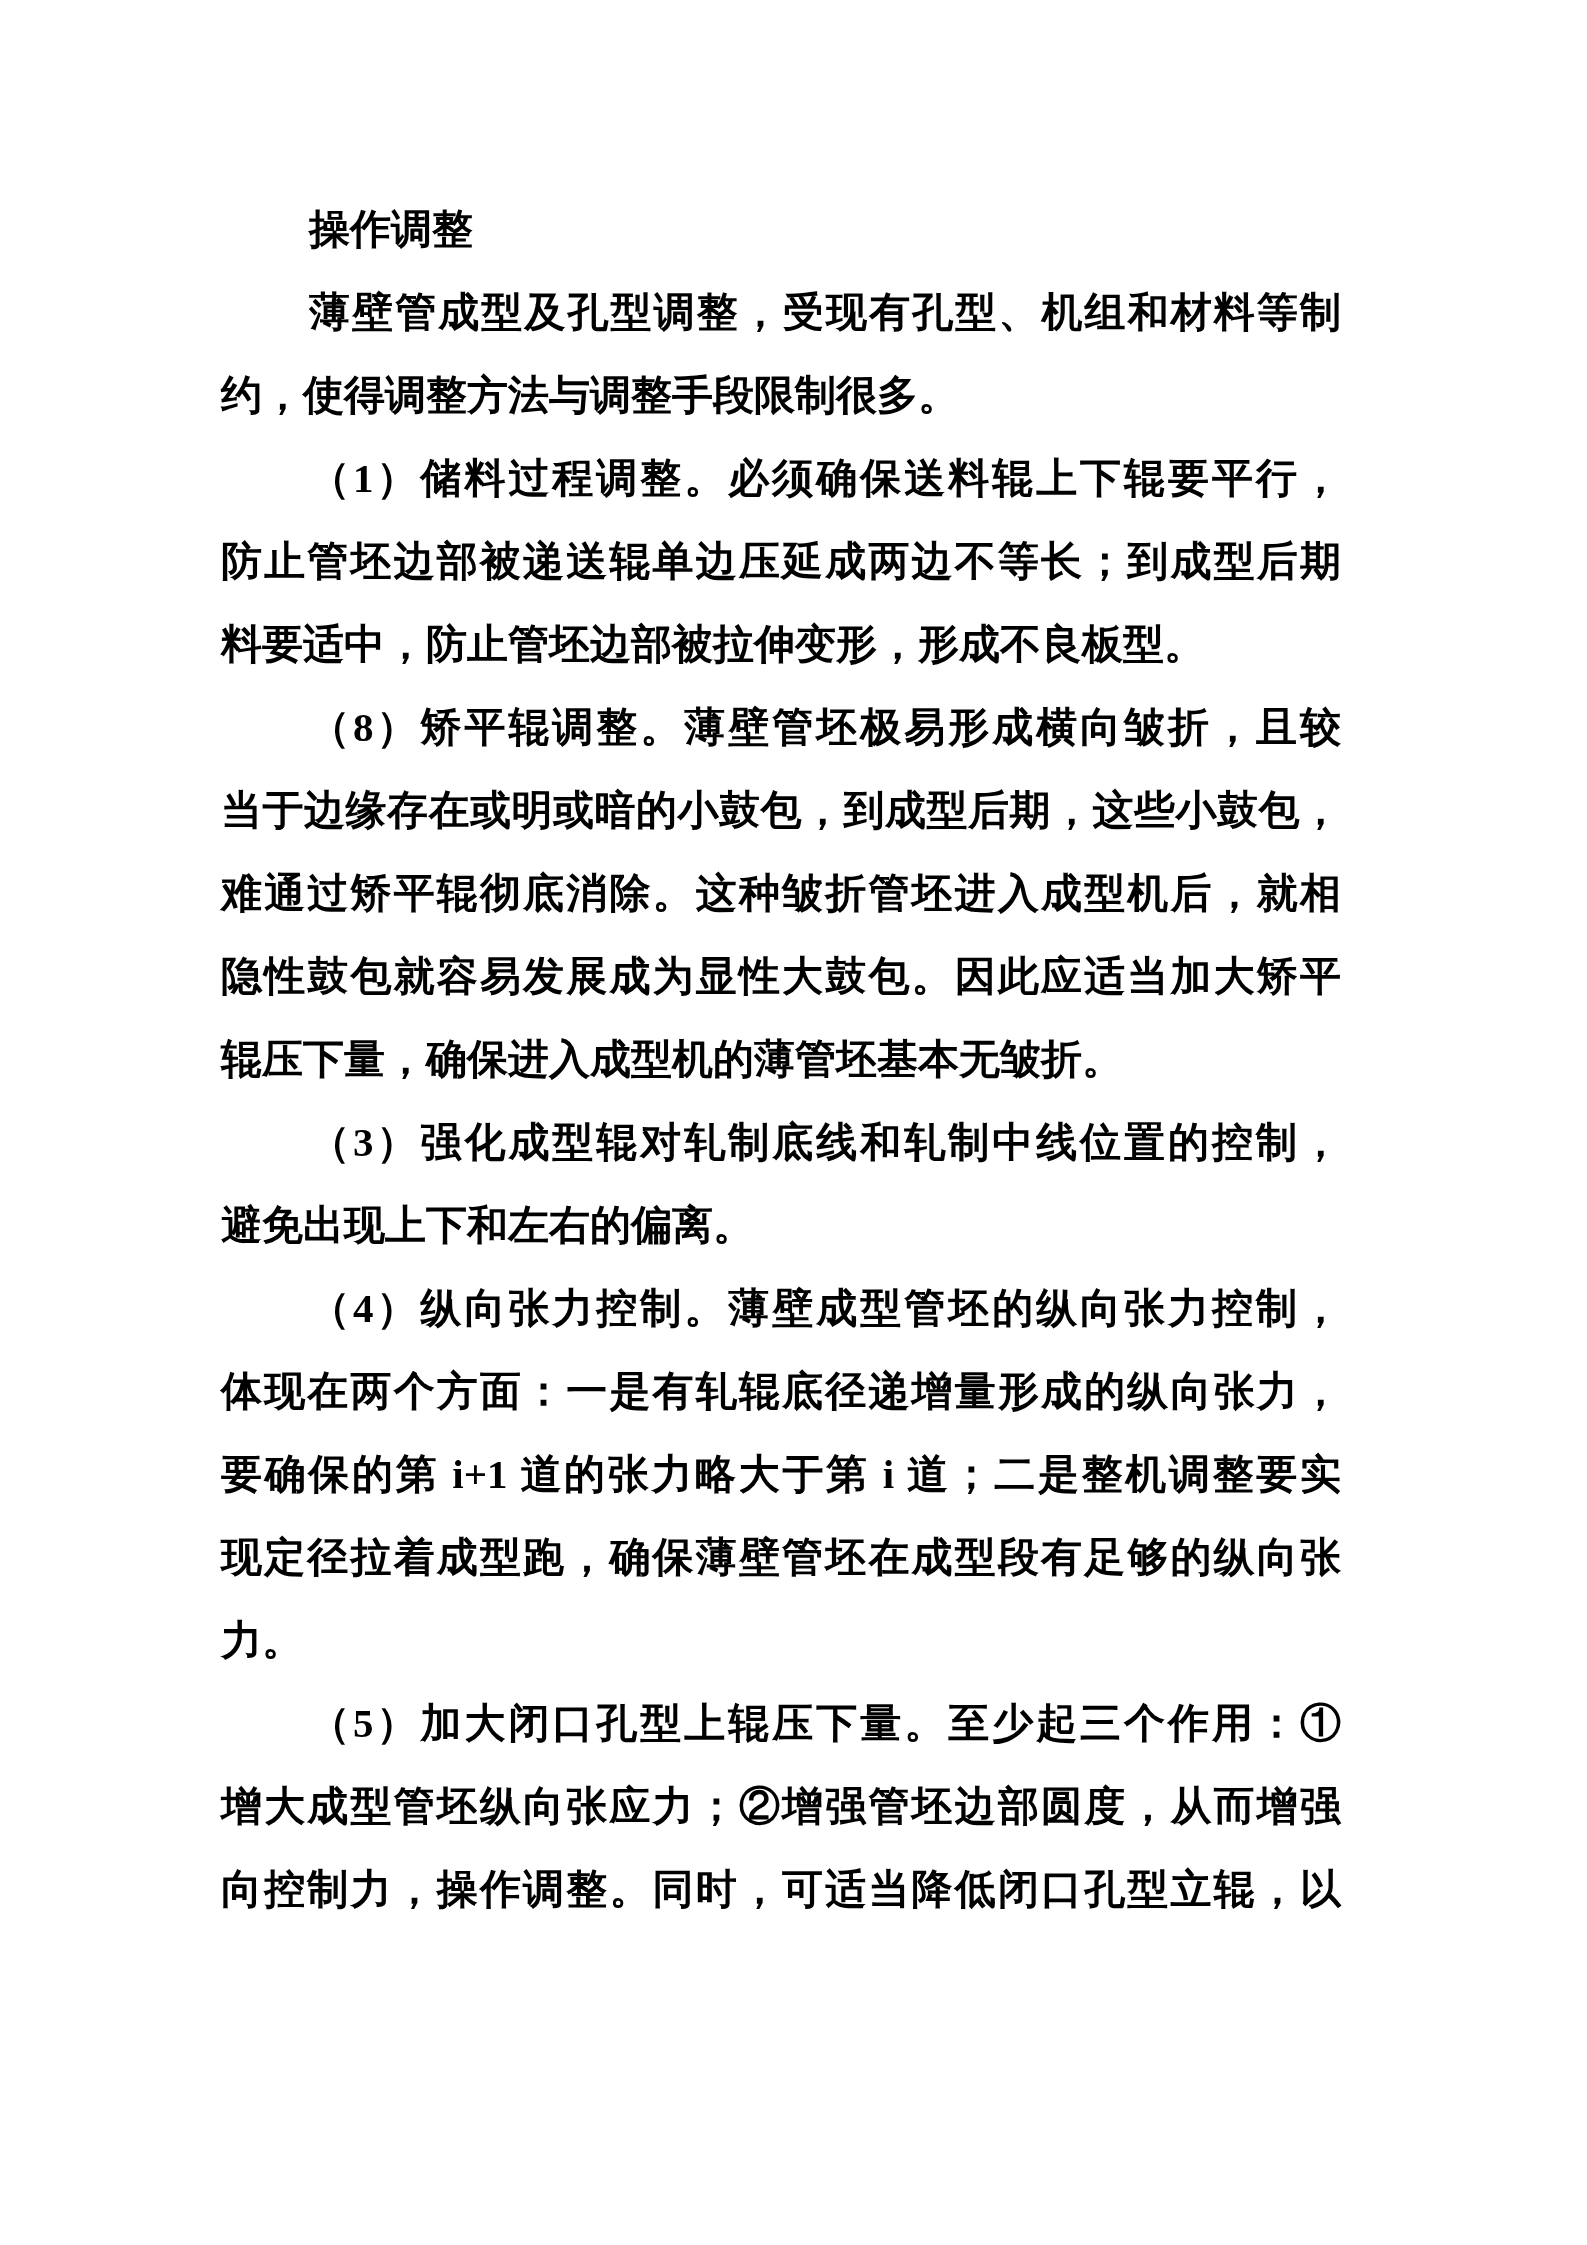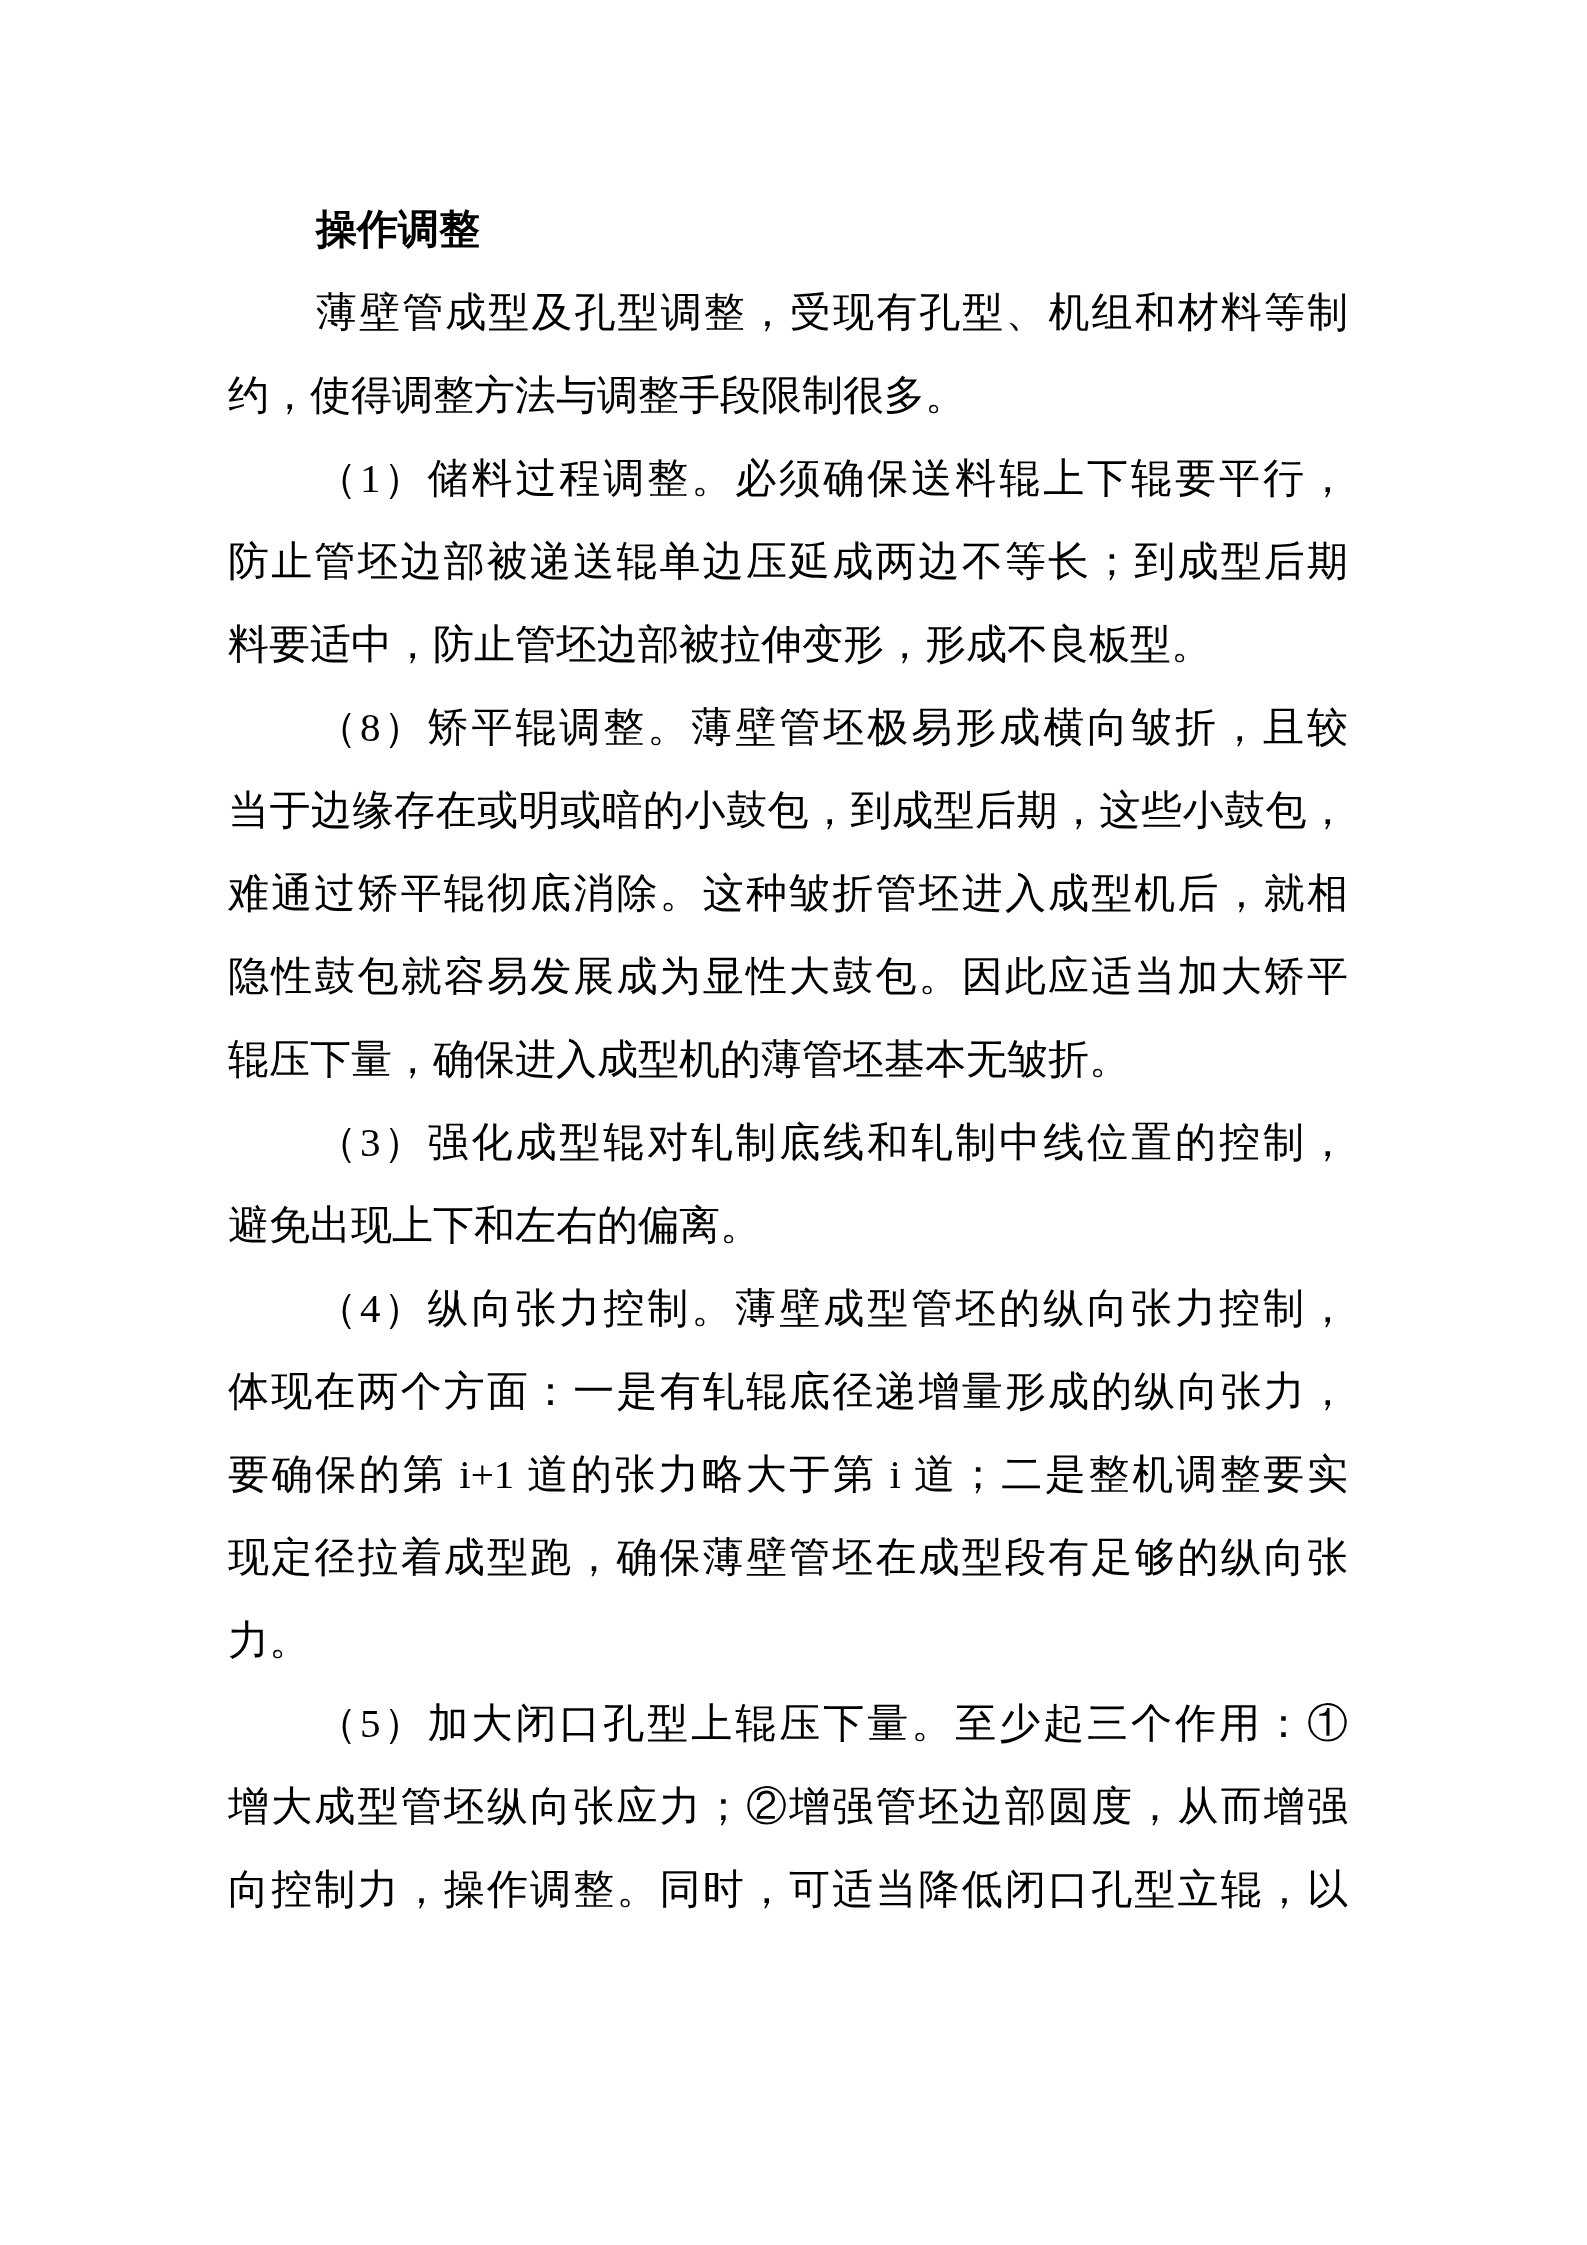--- a/index.html
+++ b/index.html
@@ -11,30 +11,31 @@
     position: relative;
     width: 1587px;
     height: 2245px;
     background: #ffffff;
     overflow: hidden;
     font-family: "Liberation Serif", "DejaVu Serif", serif;
     color: #000000;
   }
   .doc {
     position: absolute;
-    left: 228px;
+    left: 221px;
     top: 188px;
     width: 1120px;
   }
   .line {
     height: 83px;
     line-height: 83px;
     font-size: 41px;
     white-space: nowrap;
     color: #000000;
+    font-weight: bold;
   }
   .just {
     text-align: justify;
     text-align-last: justify;
     text-justify: inter-character;
   }
   .indent {
     text-indent: 88px;
   }
   .heading {

